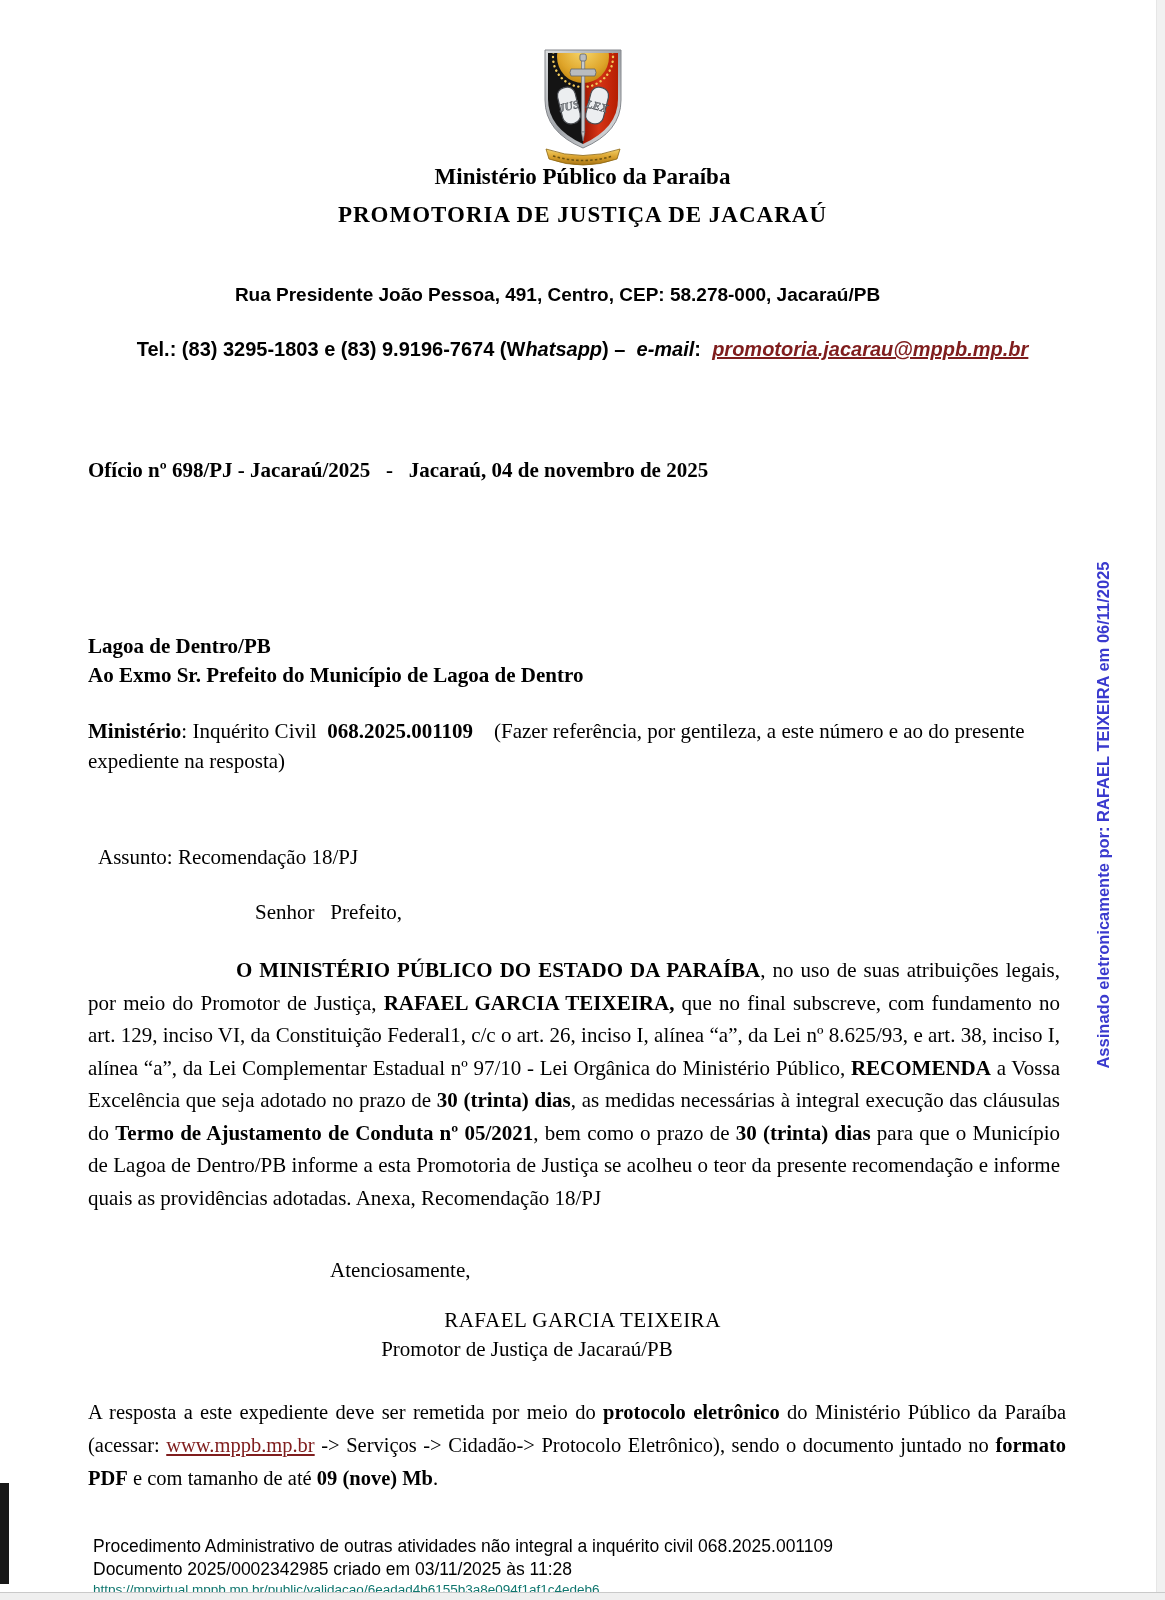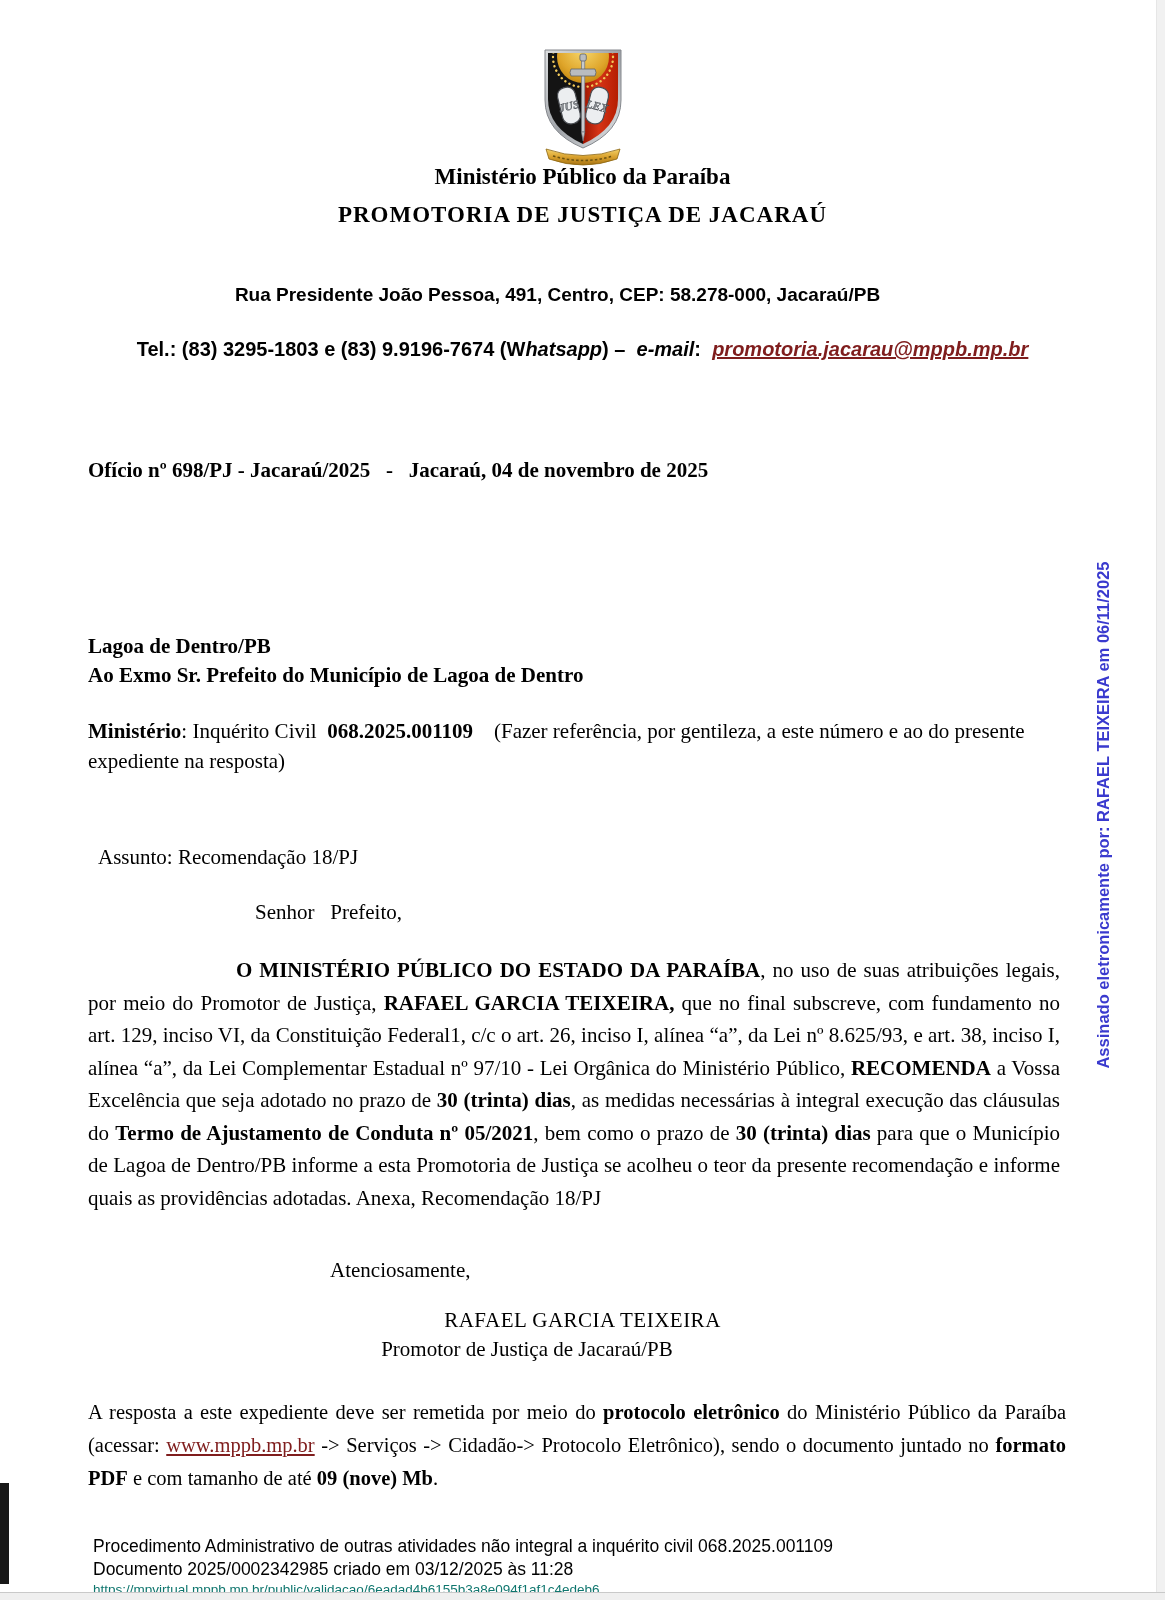--- a/index.html
+++ b/index.html
@@ -141,21 +141,21 @@
 
   <div class="abs body-par"><span class="b">O MINISTÉRIO PÚBLICO DO ESTADO DA PARAÍBA</span><span>, no uso de suas atribuições legais, por meio do Promotor de Justiça, </span><span class="b">RAFAEL GARCIA TEIXEIRA,</span><span> que no final subscreve, com fundamento no art. 129, inciso VI, da Constituição Federal1, c/c o art. 26, inciso I, alínea “a”, da Lei nº 8.625/93, e art. 38, inciso I, alínea “a”, da Lei Complementar Estadual nº 97/10 - Lei Orgânica do Ministério Público, </span><span class="b">RECOMENDA</span><span> a Vossa Excelência  que seja adotado  no prazo de </span><span class="b">30 (trinta) dias</span><span>, as medidas necessárias à integral execução das cláusulas do </span><span class="b">Termo de Ajustamento de Conduta nº 05/2021</span><span>, bem como o prazo de </span><span class="b">30 (trinta) dias</span><span> para que o Município de Lagoa de Dentro/PB informe a esta Promotoria de Justiça se acolheu o teor da presente recomendação e informe quais as providências adotadas. Anexa, Recomendação 18/PJ</span></div>
 
   <div class="abs closing">Atenciosamente,</div>
   <div class="abs sig-name">RAFAEL GARCIA TEIXEIRA</div>
   <div class="abs sig-role">Promotor de Justiça de Jacaraú/PB</div>
 
   <div class="abs final-par"><span>A resposta a este expediente deve ser remetida por meio do </span><span class="b">protocolo eletrônico</span><span> do Ministério Público da Paraíba (acessar: </span><a class="doc-link" href="#">www.mppb.mp.br</a><span> -&gt; Serviços -&gt; Cidadão-&gt; Protocolo Eletrônico), sendo o documento juntado no </span><span class="b">formato PDF</span><span> e com tamanho de até </span><span class="b">09 (nove) Mb</span><span>.</span></div>
 
   <div class="abs footer-line1">Procedimento Administrativo de outras atividades não integral a inquérito civil 068.2025.001109</div>
-  <div class="abs footer-line2">Documento 2025/0002342985 criado em 03/12/2025 às 11:28</div>
+  <div class="abs footer-line2">Documento 2025/0002342985 criado em 03/11/2025 às 11:28</div>
   <div class="abs footer-line3">https://mpvirtual.mppb.mp.br/public/validacao/6eadad4b6155b3a8e094f1af1c4edeb6</div>
 
   <div class="abs vertical-sign">Assinado eletronicamente por: RAFAEL TEIXEIRA em 06/11/2025</div>
 
   <div class="abs edge-right"></div>
   <div class="abs edge-mark-left"></div>
   <div class="abs edge-bottom"></div>
 </div>
 
 </body></html>

